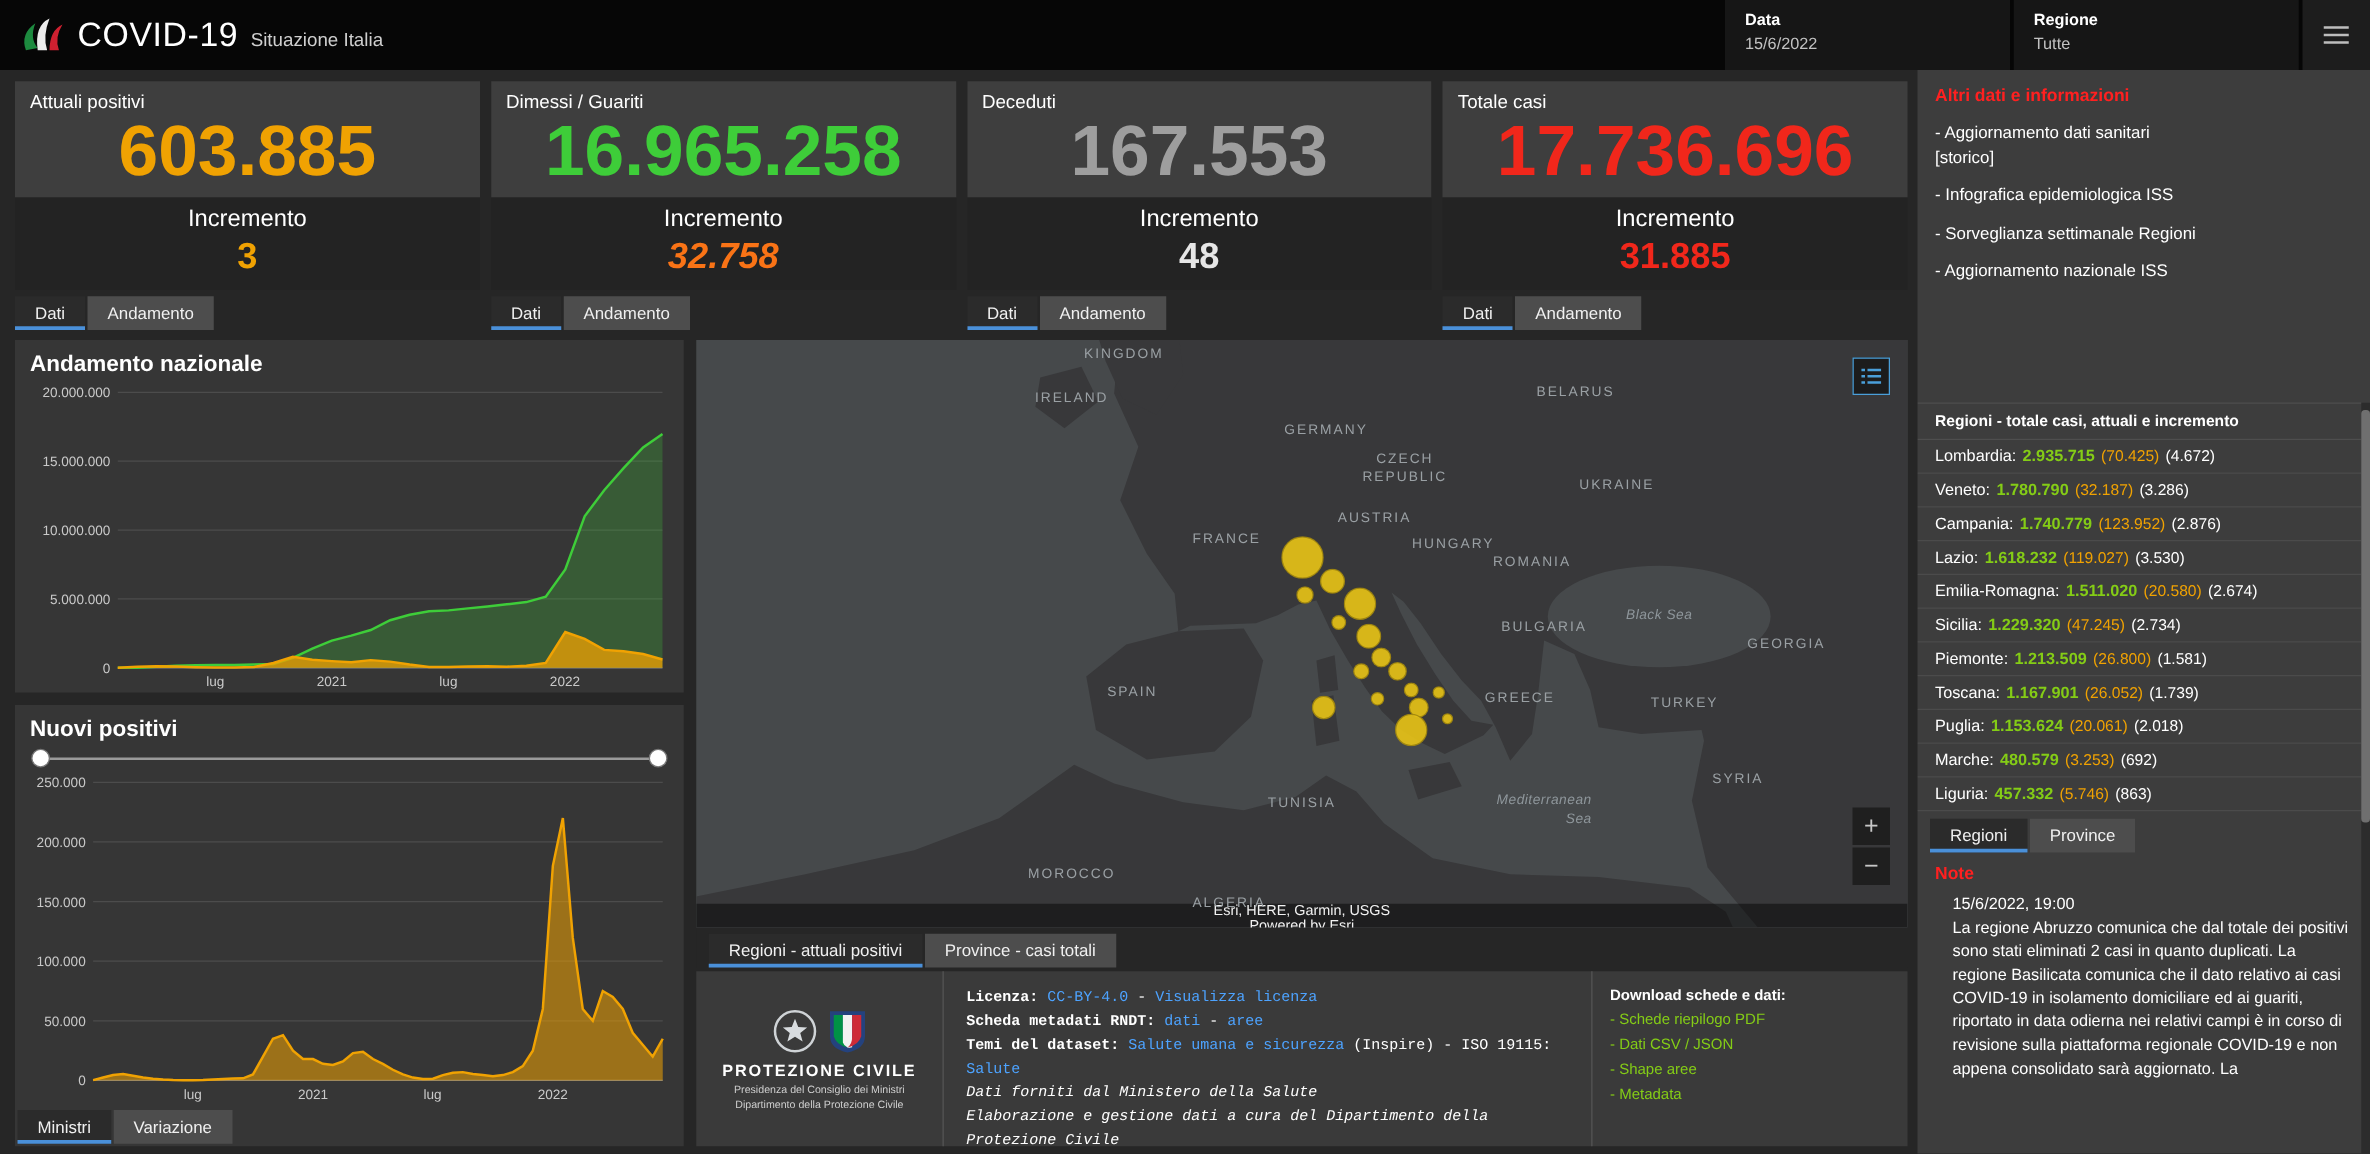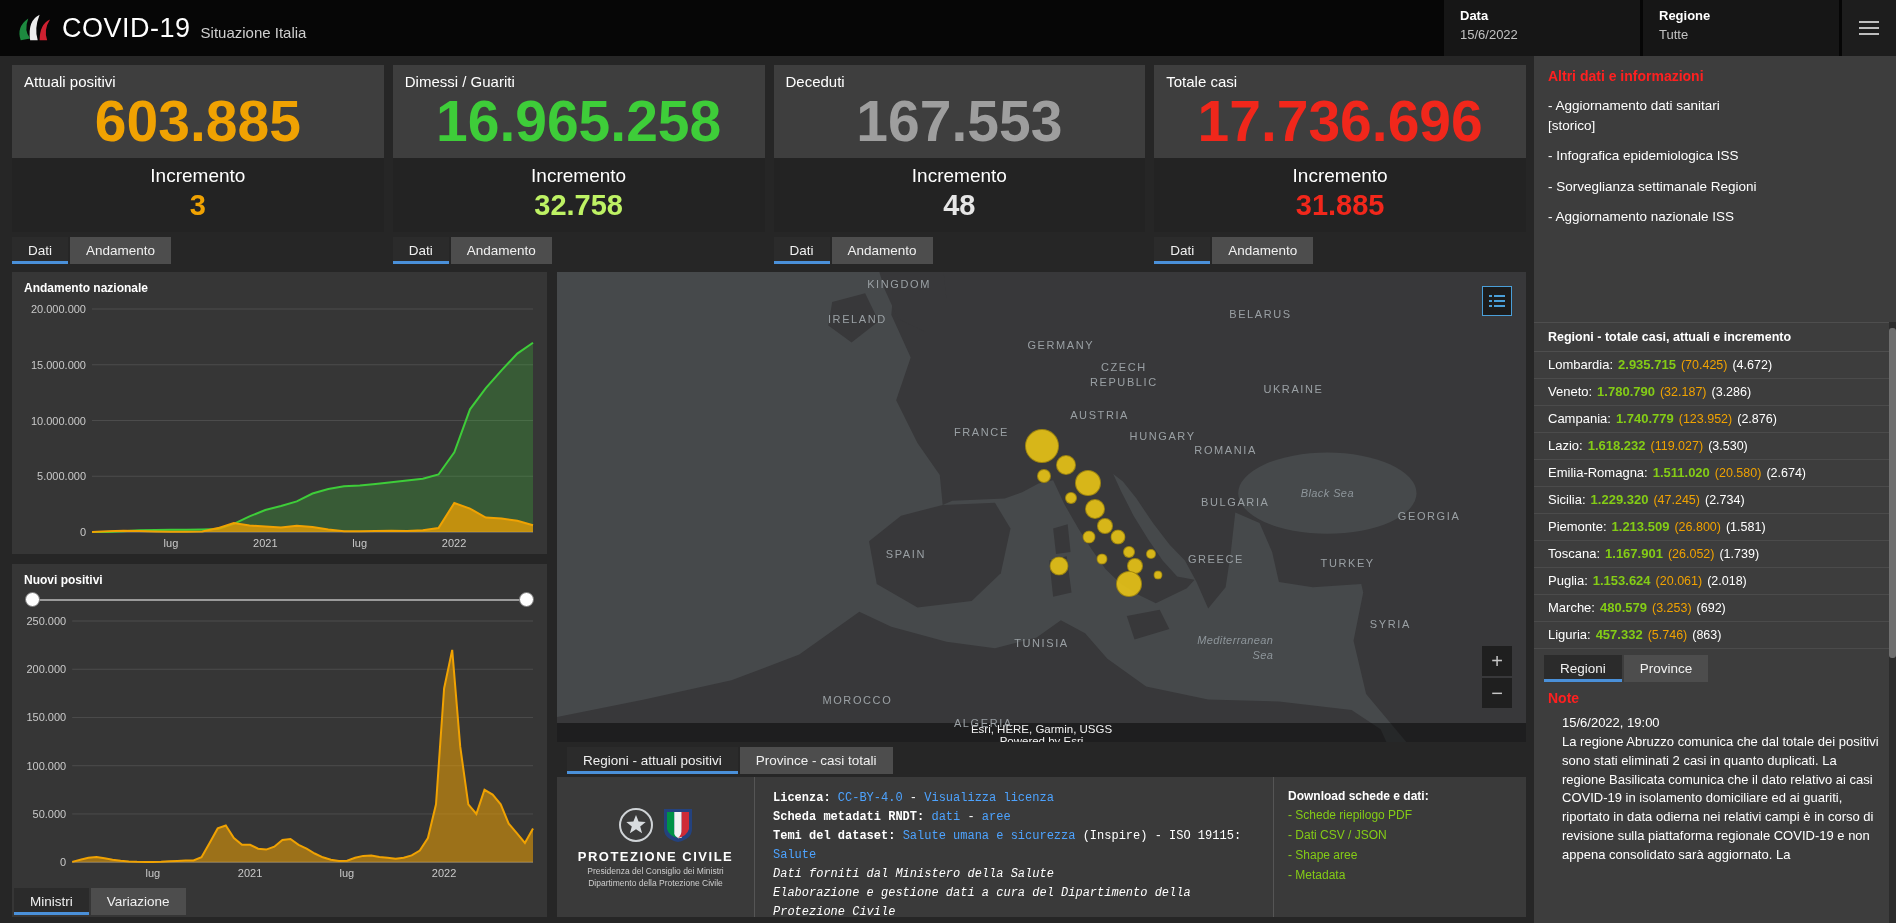--- a/index.html
+++ b/index.html
@@ -5,21 +5,21 @@
   *{box-sizing:border-box;margin:0;padding:0;}
   html,body{width:1896px;height:923px;background:#262626;color:#fff;
     font-family:"Liberation Sans",sans-serif;overflow:hidden;}
 
   
   .header{height:56px;background:#060606;display:flex;align-items:center;}
   .logo{margin:0 10px 0 14px;display:flex;align-items:center;}
   .app-title{font-size:27px;letter-spacing:.5px;}
   .app-subtitle{font-size:15px;color:#cfcfcf;margin:8px 0 0 10px;}
   .header-right{margin-left:auto;display:flex;height:100%;align-items:stretch;}
-  .header-box{width:196px;background:#161616;padding:8px 16px;margin-left:3px;}
+  .header-box{width:228px;background:#161616;padding:8px 16px;margin-left:3px;}
   .hb-label{font-size:13px;font-weight:bold;}
   .hb-value{font-size:13px;color:#c2c2c2;margin-top:4px;}
   .hamburger{width:54px;margin-left:3px;background:#1d1d1d;display:flex;flex-direction:column;
     align-items:center;justify-content:center;gap:4px;cursor:pointer;}
   .hamburger span{display:block;width:20px;height:2px;background:#bdbdbd;}
 
   
   .layout{display:flex;height:867px;}
   .main{flex:1;min-width:0;padding:9px 8px 6px 12px;display:flex;flex-direction:column;}
   .sidebar{width:362px;background:#3d3d3d;position:relative;overflow:hidden;
@@ -37,21 +37,21 @@
   .tabs{display:flex;gap:2px;margin-top:5px;}
   .tab{background:#4d4d4d;color:#f0f0f0;font-size:13.5px;padding:6px 16px 6px;cursor:pointer;white-space:nowrap;}
   .tab.active{background:#2b2b2b;border-bottom:3px solid #4a90d9;padding-bottom:3px;}
 
   
   .content-row{display:flex;gap:10px;margin-top:8px;flex:1;min-height:0;}
   .left-col{width:535px;display:flex;flex-direction:column;gap:10px;}
   .panel{background:#363636;display:flex;flex-direction:column;min-height:0;}
   .panel-andamento{height:282px;}
   .panel-nuovi{flex:1;}
-  .panel-title{font-size:12px;font-weight:bold;padding:9px 12px 2px;}
+  .panel-title{font-size:18px;font-weight:bold;padding:9px 12px 2px;}
   .chart-box{flex:1;position:relative;min-height:0;}
   .chart-box svg{position:absolute;inset:0;width:100%;height:100%;}
 
   .slider{position:relative;height:18px;margin:2px 16px 0;}
   .slider-track{position:absolute;left:0;right:0;top:8px;height:2px;background:#9a9a9a;}
   .slider-handle{position:absolute;top:1px;width:15px;height:15px;border-radius:50%;
     background:#fff;border:1px solid #777;cursor:pointer;}
   .slider-handle.left{left:-3px;}
   .slider-handle.right{right:-3px;}
   .panel-tabs{display:flex;gap:2px;padding:4px 2px 2px;}
@@ -157,21 +157,21 @@
       <div class="tab">Andamento</div>
     </div>
   </div>
         <div class="card-wrap">
     <div class="card">
       <div class="card-title">Dimessi / Guariti</div>
       <div class="card-value" style="color: rgb(62, 205, 57);">16.965.258</div>
     </div>
     <div class="card-inc">
       <div class="card-inc-label">Incremento</div>
-      <div class="card-inc-value" style="color: #bef264;">32.758</div>
+      <div class="card-inc-value" style="color: #f97316; font-style: italic;">32.758</div>
     </div>
     <div class="tabs">
       <div class="tab active">Dati</div>
       <div class="tab">Andamento</div>
     </div>
   </div>
         <div class="card-wrap">
     <div class="card">
       <div class="card-title">Deceduti</div>
       <div class="card-value" style="color: rgb(158, 158, 158);">167.553</div>

